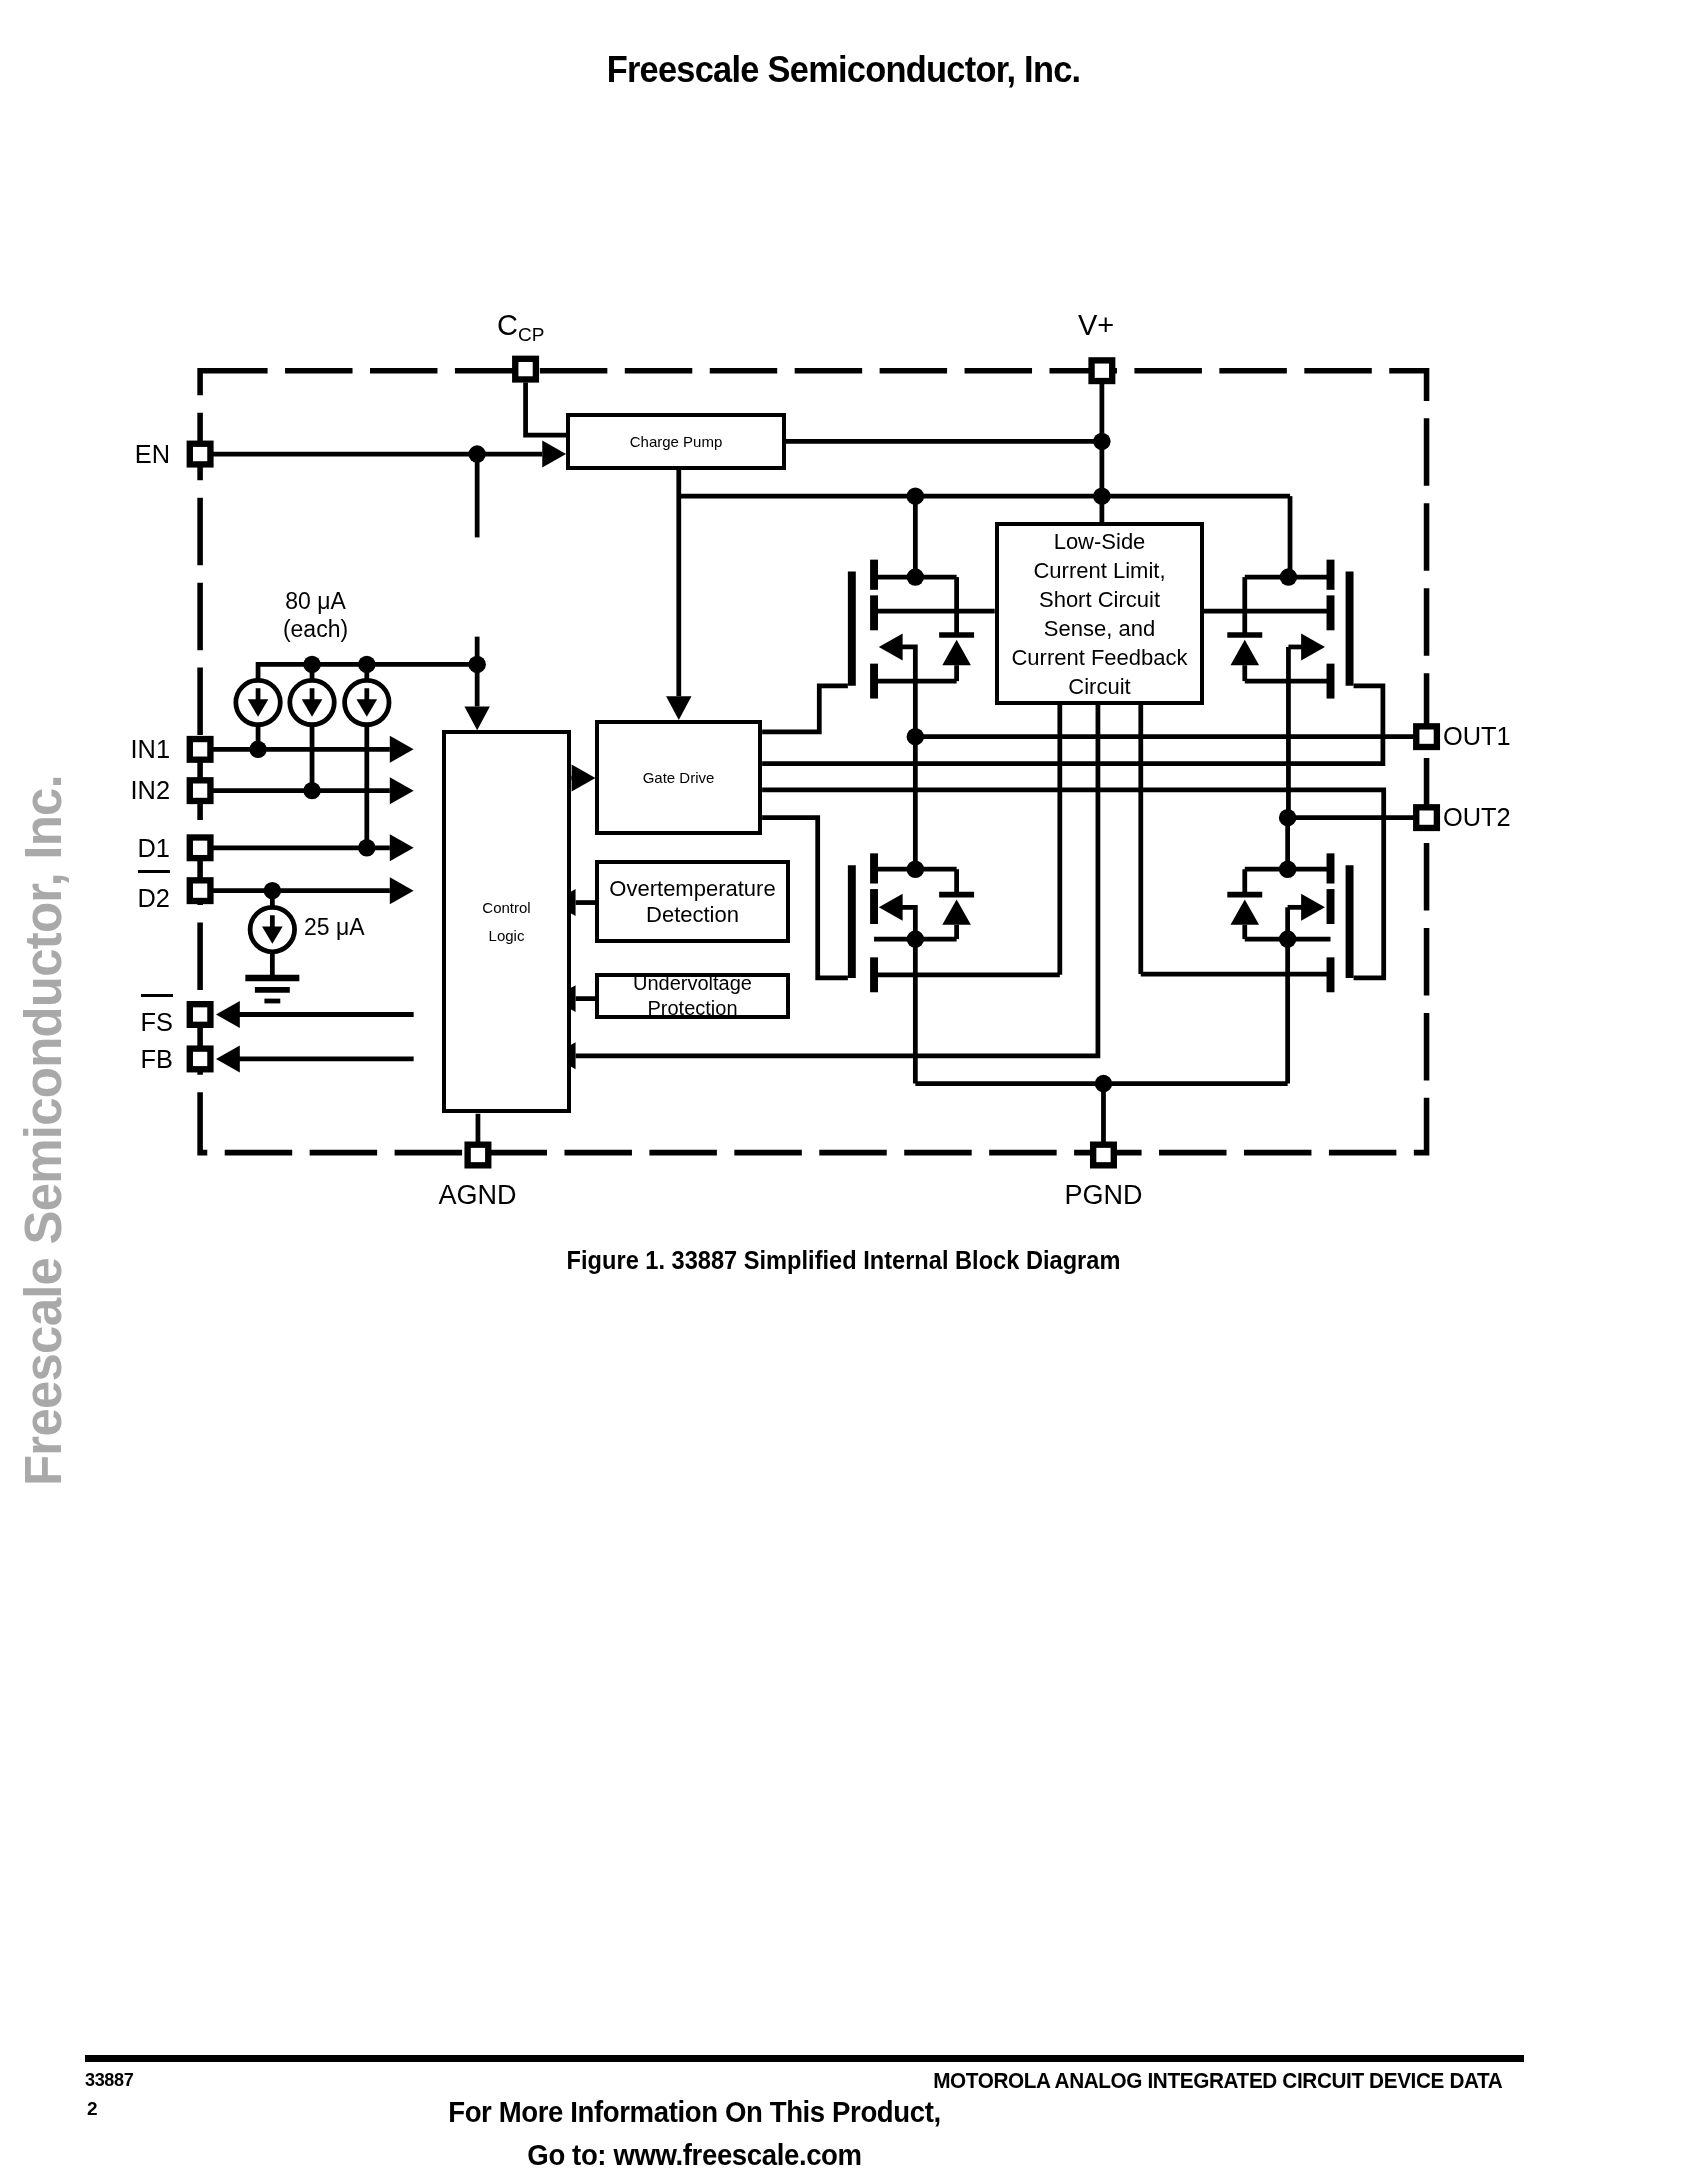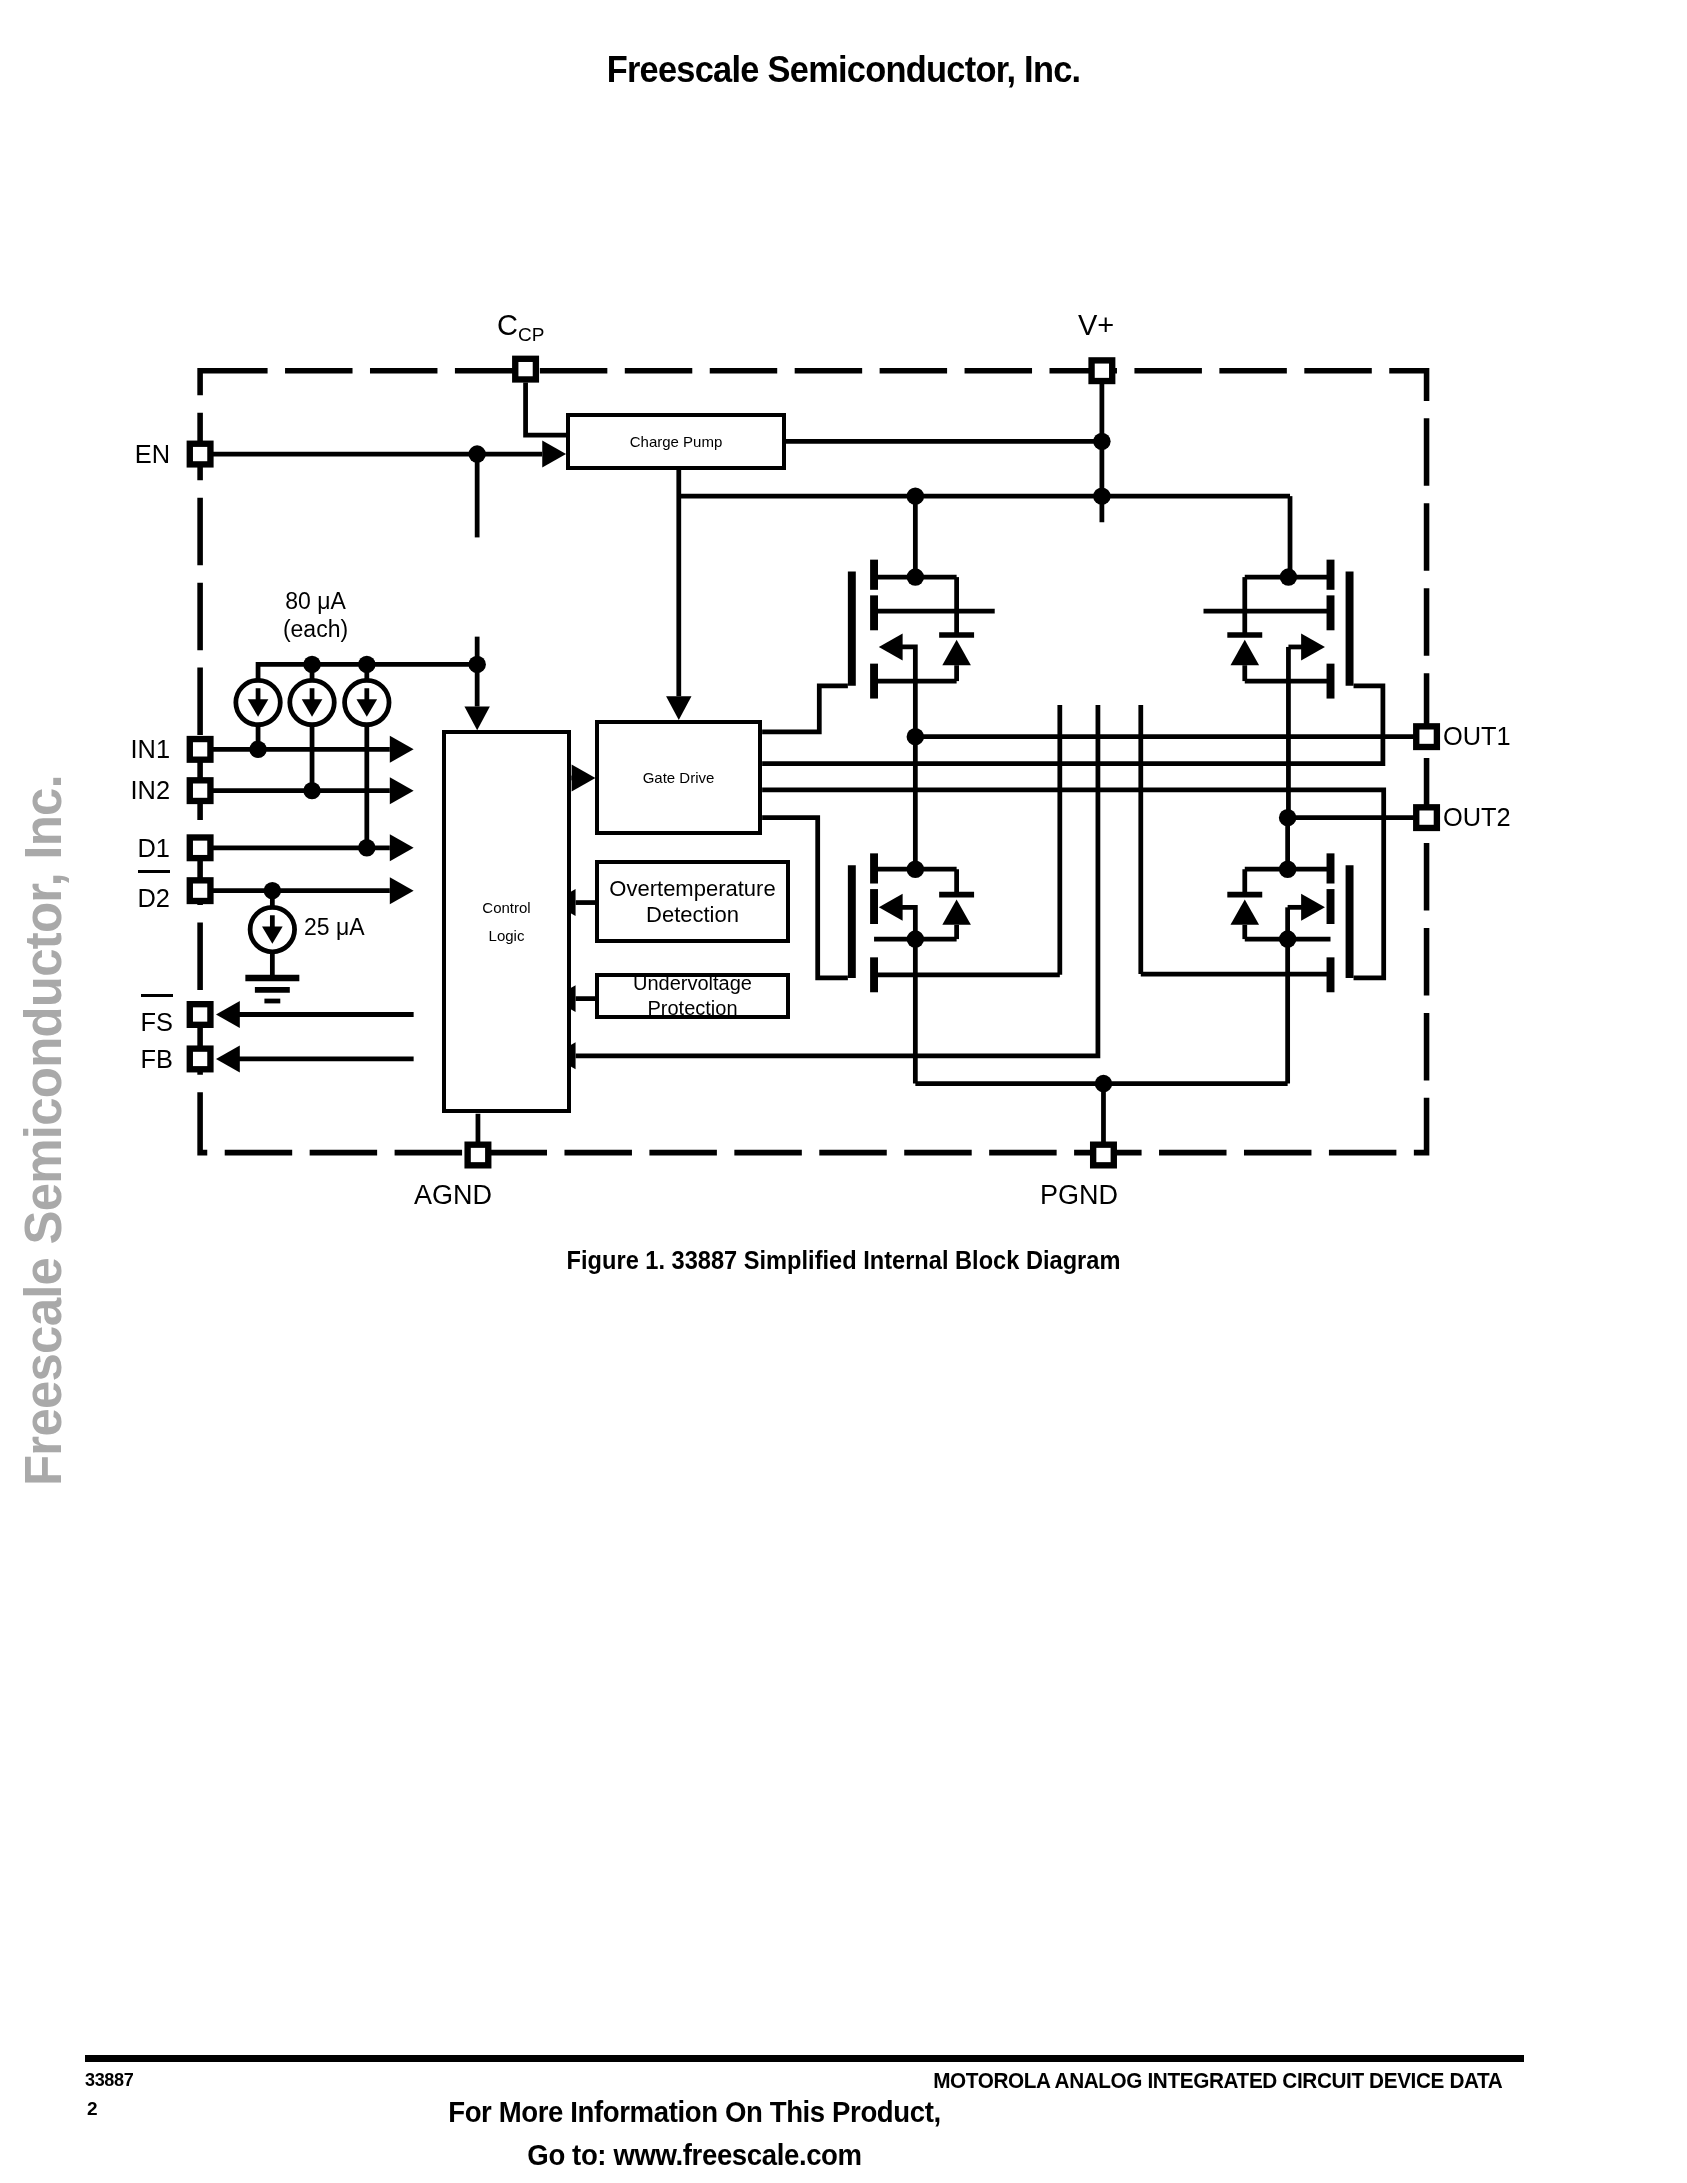--- a/index.html
+++ b/index.html
@@ -23,21 +23,21 @@
   #diagram-svg { left:0; top:0; }
   .blockbox {
     position:absolute; box-sizing:border-box; border:4.8px solid #000;
     background:#fff; display:flex; flex-direction:column;
     align-items:center; justify-content:center;
     font-size:15px; line-height:28px; text-align:center;
   }
   .blockbox.thin { border-width:4px; }
   .pin-label { position:absolute; font-size:25.4px; line-height:29px; }
   .pin-label.right-align { text-align:right; }
-  .pin-label.center { }
+  .pin-label.center { text-align:center; }
   .overbar { display:inline-block; border-top:3.2px solid #000; padding-top:12px; line-height:1.05; }
   .sub { font-size:19px; vertical-align:-5.6px; }
   .note { position:absolute; font-size:23px; line-height:28px; text-align:center; }
   #figure-caption {
     left:0; top:1246px; width:1687px; text-align:center;
     font-size:25.4px; font-weight:bold; transform:scaleX(0.93);
   }
   #footer-rule { left:85px; top:2055px; width:1439px; height:7.1px; background:#000; }
   .footer-text { position:absolute; font-weight:bold; letter-spacing:-0.4px; }
   #footer-part { left:85px; top:2069px; font-size:19px; transform:scaleX(0.95); transform-origin:0 0; }
@@ -325,20 +325,28 @@
   <div class="blockbox thin" style="left:595px; top:860px; width:195px; height:83px; font-size:22px; line-height:26px;">
     <span>Overtemperature</span>
     <span>Detection</span>
   </div>
 
   <div class="blockbox thin" style="left:595px; top:973px; width:195px; height:46px; font-size:20px; line-height:24.6px;align-items:center;">
     <span>Undervoltage</span>
     <span>Protection</span>
   </div>
 
+  <div class="blockbox" style="left:995px; top:522px; width:209px; height:183px; font-size:22px; line-height:29px;">
+    <span>Low-Side</span>
+    <span>Current Limit,</span>
+    <span>Short Circuit</span>
+    <span>Sense, and</span>
+    <span>Current Feedback</span>
+    <span>Circuit</span>
+  </div>
 
   <div class="pin-label" style="left:497px; top:311px; font-size:29px;">
     <span>C</span><span class="sub">CP</span>
   </div>
   <div class="pin-label" style="left:1078px; top:311px; font-size:29px;">V+</div>
   <div class="pin-label right-align" style="left:95px; top:440px; width:75px;">EN</div>
   <div class="pin-label right-align" style="left:95px; top:735px; width:75px;">IN1</div>
   <div class="pin-label right-align" style="left:95px; top:776px; width:75px;">IN2</div>
   <div class="pin-label right-align" style="left:95px; top:834px; width:75px;">D1</div>
   <div class="pin-label right-align" style="left:95px; top:870px; width:75px;">

